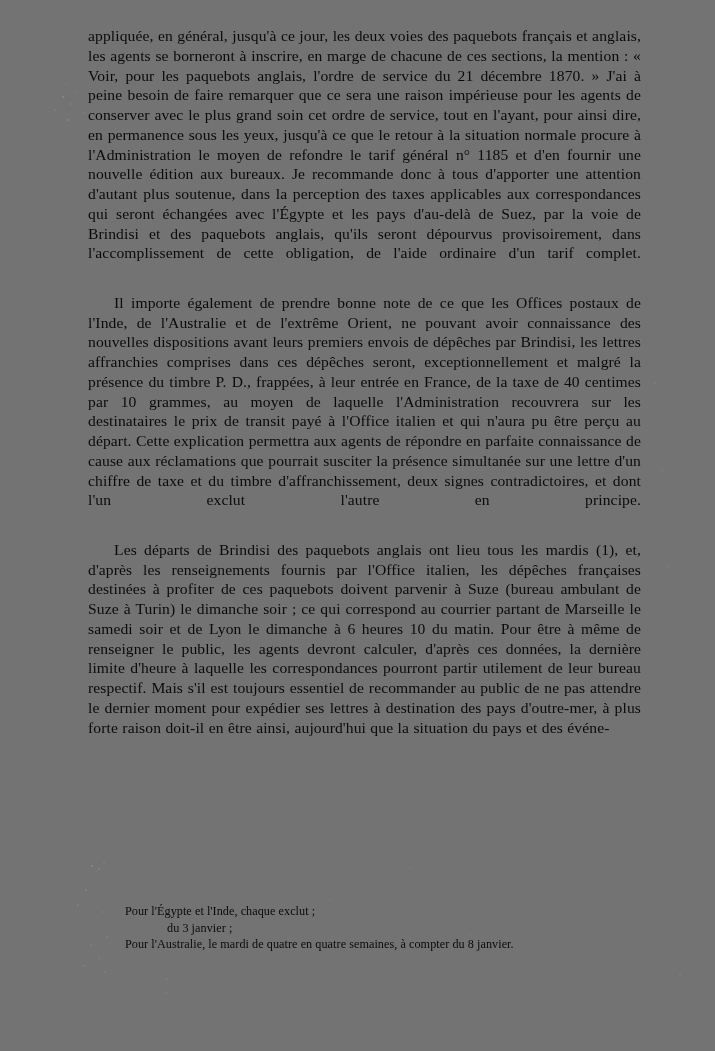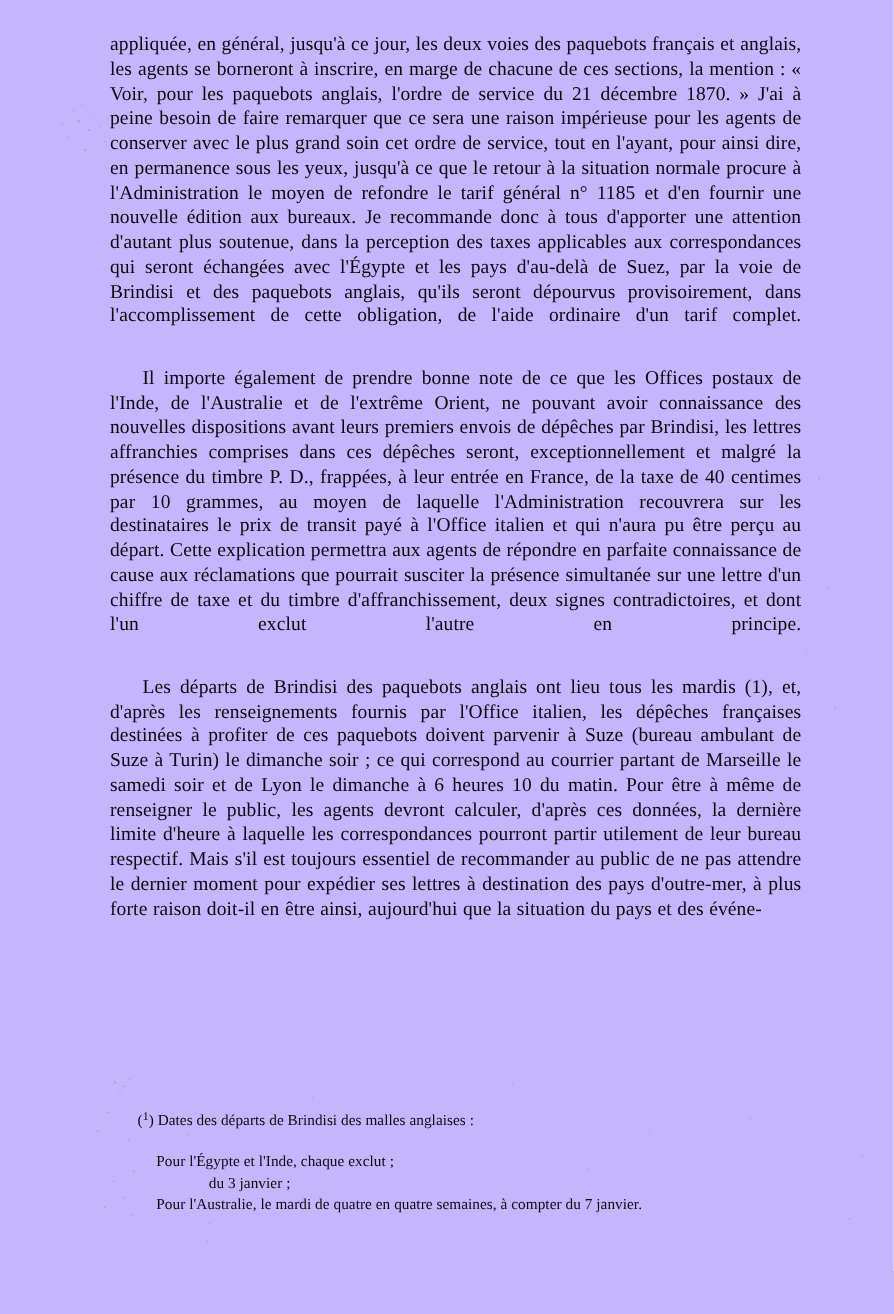--- a/index.html
+++ b/index.html
@@ -14,21 +14,21 @@
     overflow: hidden;
     font-family: "Liberation Serif", "DejaVu Serif", serif;
     color: #111111;
     position: relative;
   }
 
   
   #page {
     position: absolute;
     inset: 0;
-    background: #c4b5fd;
+    background: #737373;
   }
 
   
   #speckle {
     position: absolute;
     inset: 0;
     pointer-events: none;
     opacity: .55;
   }
 
@@ -152,29 +152,28 @@
     <p class="para">appliquée, en général, jusqu'à ce jour, les deux voies des paquebots français et anglais, les agents se borneront à inscrire, en marge de chacune de ces sections, la mention : « Voir, pour les paquebots anglais, l'ordre de service du 21 décembre 1870. » J'ai à peine besoin de faire remarquer que ce sera une raison impérieuse pour les agents de conserver avec le plus grand soin cet ordre de service, tout en l'ayant, pour ainsi dire, en permanence sous les yeux, jusqu'à ce que le retour à la situation normale procure à l'Administration le moyen de refondre le tarif général n° 1185 et d'en fournir une nouvelle édition aux bureaux. Je recommande donc à tous d'apporter une attention d'autant plus soutenue, dans la perception des taxes applicables aux correspondances qui seront échangées avec l'Égypte et les pays d'au-delà de Suez, par la voie de Brindisi et des paquebots anglais, qu'ils seront dépourvus provisoirement, dans l'accomplissement de cette obligation, de l'aide ordinaire d'un tarif complet.</p>
 
     <p class="para indent">Il importe également de prendre bonne note de ce que les Offices postaux de l'Inde, de l'Australie et de l'extrême Orient, ne pouvant avoir connaissance des nouvelles dispositions avant leurs premiers envois de dépêches par Brindisi, les lettres affranchies comprises dans ces dépêches seront, exceptionnellement et malgré la présence du timbre P. D., frappées, à leur entrée en France, de la taxe de 40 centimes par 10 grammes, au moyen de laquelle l'Administration recouvrera sur les destinataires le prix de transit payé à l'Office italien et qui n'aura pu être perçu au départ. Cette explication permettra aux agents de répondre en parfaite connaissance de cause aux réclamations que pourrait susciter la présence simultanée sur une lettre d'un chiffre de taxe et du timbre d'affranchissement, deux signes contradictoires, et dont l'un exclut l'autre en principe.</p>
 
     <p class="para indent noflush">Les départs de Brindisi des paquebots anglais ont lieu tous les mardis (1), et, d'après les renseignements fournis par l'Office italien, les dépêches françaises destinées à profiter de ces paquebots doivent parvenir à Suze (bureau ambulant de Suze à Turin) le dimanche soir ; ce qui correspond au courrier partant de Marseille le samedi soir et de Lyon le dimanche à 6 heures 10 du matin. Pour être à même de renseigner le public, les agents devront calculer, d'après ces données, la dernière limite d'heure à laquelle les correspondances pourront partir utilement de leur bureau respectif. Mais s'il est toujours essentiel de recommander au public de ne pas attendre le dernier moment pour expédier ses lettres à destination des pays d'outre-mer, à plus forte raison doit-il en être ainsi, aujourd'hui que la situation du pays et des événe-</p>
 
   </div>
 
   <div id="footnote" class="ink">
 
-    <p class="fn-head"><span>(</span><sup>1</sup><span>) Dates des départs de Brindisi des malles anglaises :</span></p>
 
     <ul class="fn-list">
       <li>
         <span>Pour l'Égypte et l'Inde, chaque exclut ;</span>
       </li>
       <li>
         <span class="fn-cont">du 3 janvier ;</span>
       </li>
       <li>
-        <span>Pour l'Australie, le mardi de quatre en quatre semaines, à compter du 7 janvier.</span>
+        <span>Pour l'Australie, le mardi de quatre en quatre semaines, à compter du 8 janvier.</span>
       </li>
     </ul>
 
   </div>
 
 </div>
 
 </body></html>

